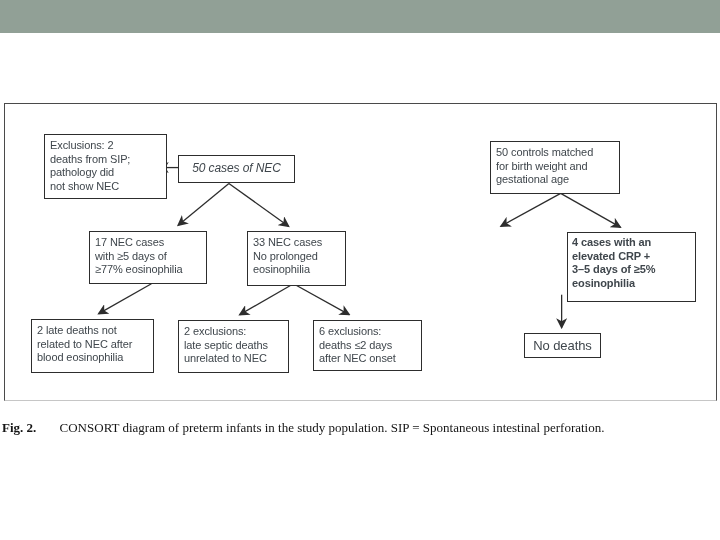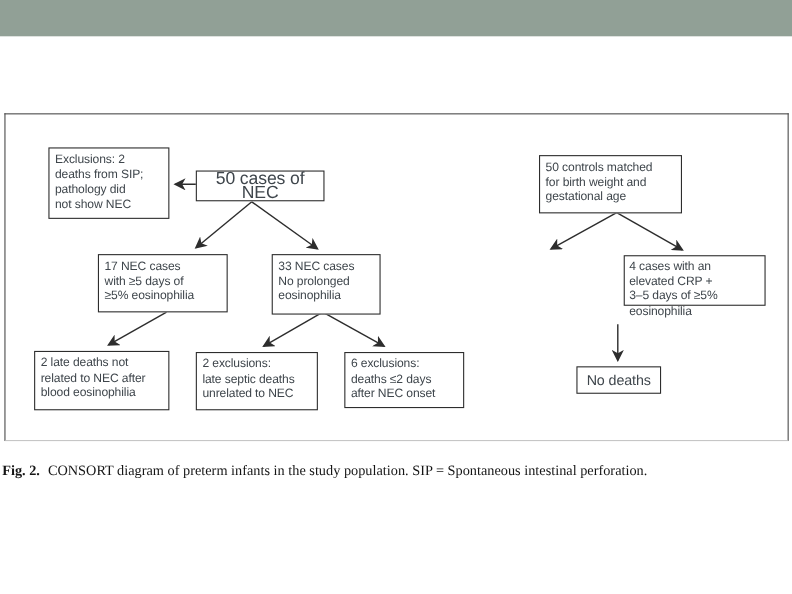--- a/index.html
+++ b/index.html
@@ -44,42 +44,42 @@
     white-space: pre-line;
     text-align: left;
   }
   .node.centered {
     display: flex;
     align-items: center;
     justify-content: center;
     text-align: center;
     padding: 0;
   }
-  .node-a { left: 39px;  top: 30px;  width: 110px; height: 65px; }
-  .node-b { left: 173px; top: 51px;  width: 117px; height: 28px; font-size: 16px; }
+  .node-a { left: 39px;  top: 30px;  width: 123px; height: 65px; }
+  .node-b { left: 173px; top: 51px;  width: 117px; height: 28px; font-size: 12px; font-style: italic; }
   .node-c { left: 485px; top: 37px;  width: 130px; height: 53px; }
   .node-d { left: 84px;  top: 127px; width: 118px; height: 53px; }
   .node-e { left: 242px; top: 127px; width: 99px;  height: 55px; }
   .node-f { left: 424px; top: 128px; width: 132px; height: 62px; padding: 3px 4px; }
-  .node-g { left: 562px; top: 128px; width: 129px; height: 46px; padding: 3px 4px; }
+  .node-g { left: 562px; top: 128px; width: 129px; height: 70px; padding: 3px 4px; font-weight: bold; }
   .node-h { left: 26px;  top: 215px; width: 123px; height: 54px; }
   .node-i { left: 173px; top: 216px; width: 111px; height: 53px; }
   .node-j { left: 308px; top: 216px; width: 109px; height: 51px; }
   .node-k { left: 519px; top: 229px; width: 77px;  height: 25px; font-size: 13px; }
   .caption {
     position: absolute;
     left: 2px; top: 420px;
     width: 716px;
     font-family: "Liberation Serif", serif;
     font-size: 13px;
     color: #151515;
     white-space: nowrap;
   }
   .caption .cap-label { font-weight: bold; }
-  .caption .cap-text { margin-left: 4px; }
+  .caption .cap-text { margin-left: 20px; }
 </style>
 </head>
 <body>
 
 <div class="slide">
 
   <div class="header-bar"></div>
 
   <div class="figure-panel">
 
@@ -108,21 +108,21 @@
 not show NEC</div>
 
     <div class="node node-b centered">50 cases of NEC</div>
 
     <div class="node node-c">50 controls matched
 for birth weight and
 gestational age</div>
 
     <div class="node node-d">17 NEC cases
 with ≥5 days of
-≥5% eosinophilia</div>
+≥77% eosinophilia</div>
 
     <div class="node node-e">33 NEC cases
 No prolonged
 eosinophilia</div>
 
 
     <div class="node node-g">4 cases with an
 elevated CRP +
 3–5 days of ≥5%
 eosinophilia</div>

